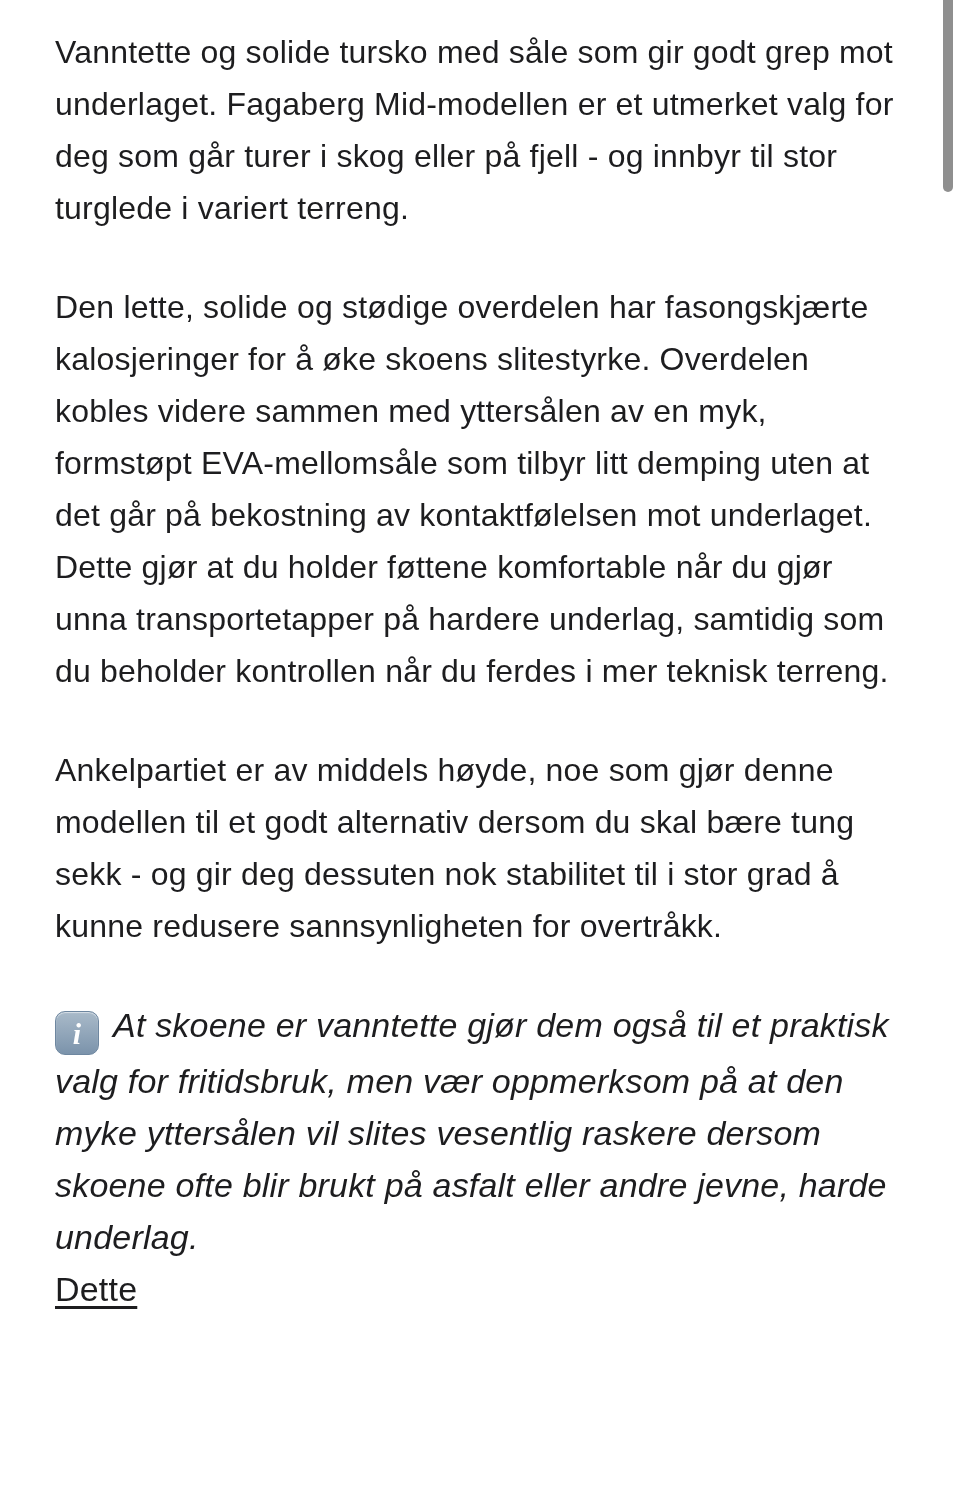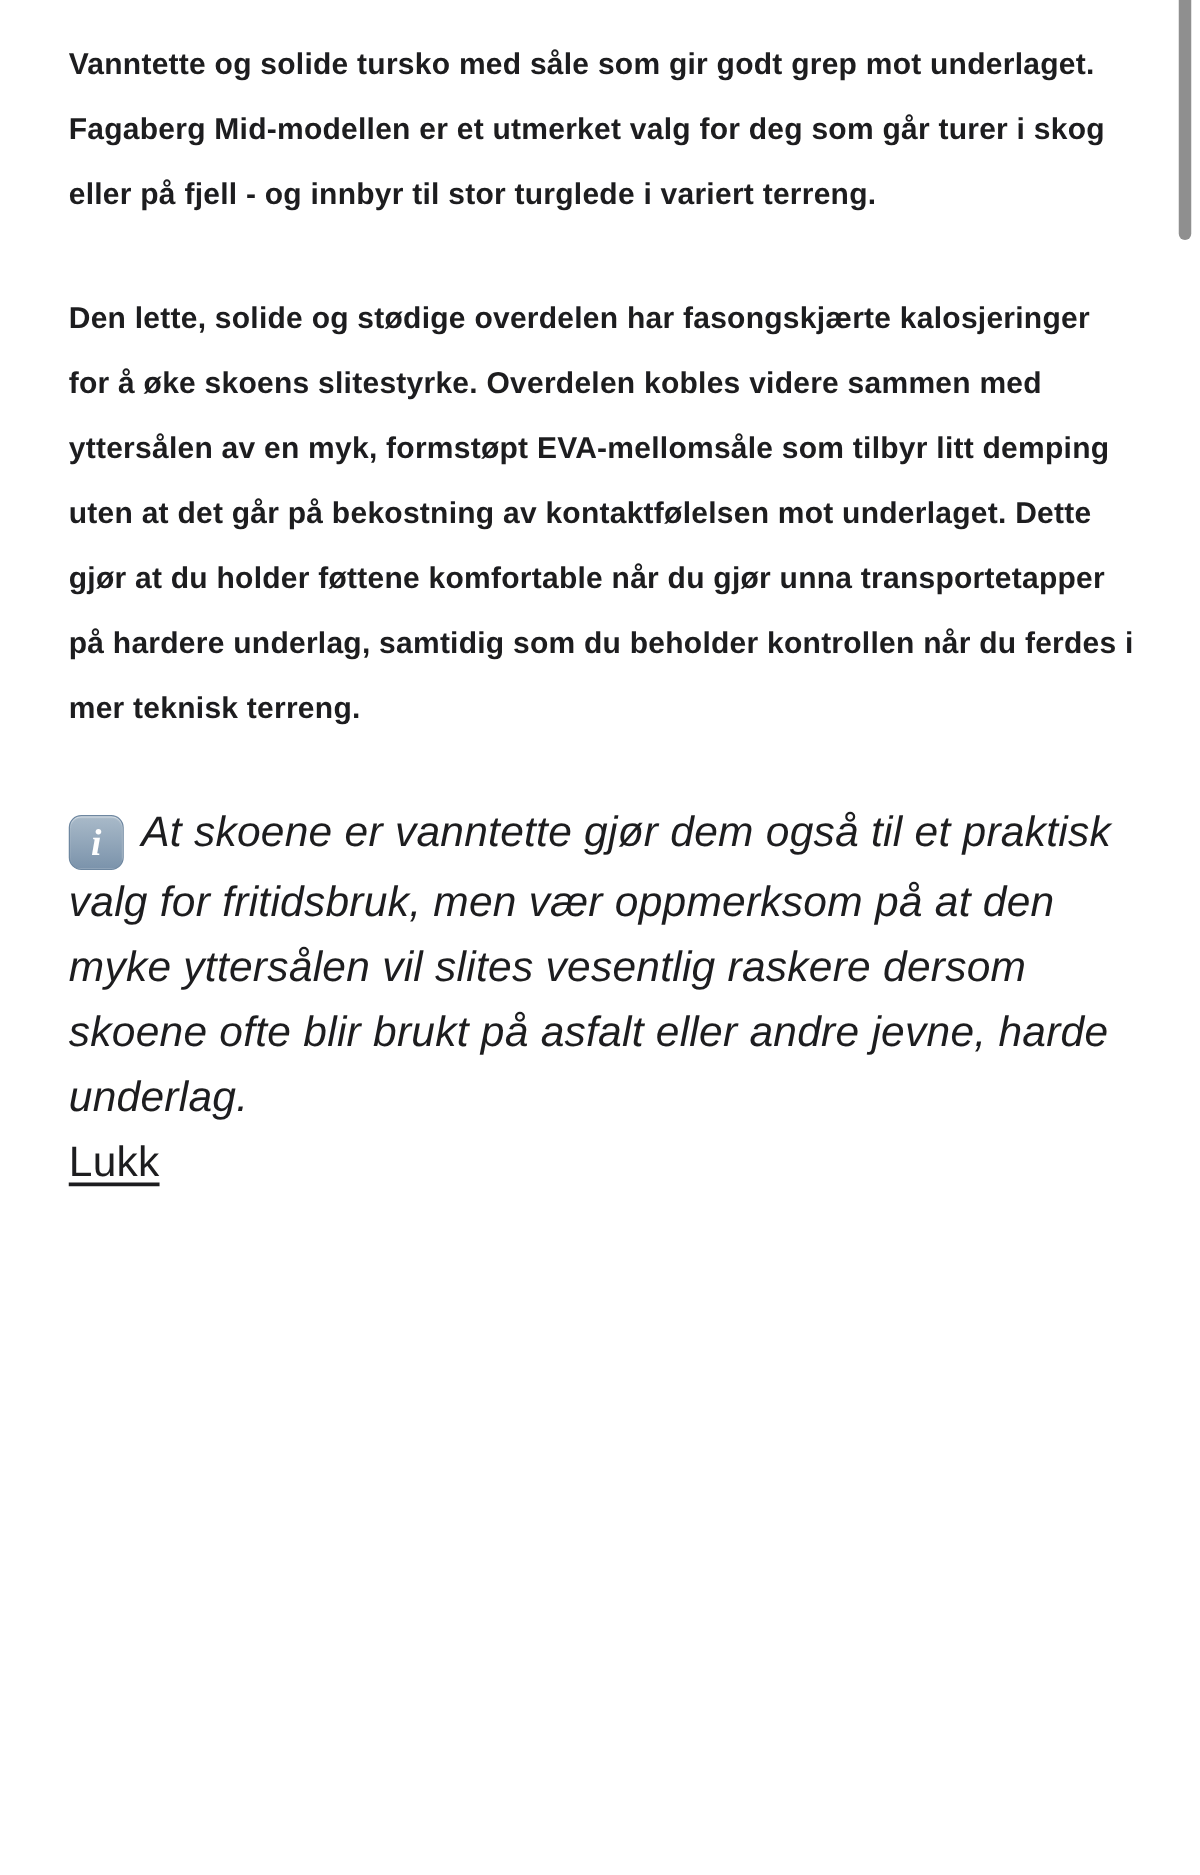--- a/index.html
+++ b/index.html
@@ -12,23 +12,23 @@
     background: #ffffff;
     font-family: "Liberation Sans", sans-serif;
     color: #1d1d1f;
     position: relative;
     overflow: hidden;
   }
   .content {
     padding: 26px 50px 0 55px;
   }
   p.desc {
-    font-size: 24px;
+    font-size: 32px;
     line-height: 52px;
-    font-weight: 700;
+    font-weight: 400;
     letter-spacing: 0.2px;
     margin: 0 0 47px 0;
   }
   p.info-para {
     font-size: 34px;
     line-height: 52px;
     font-weight: 400;
     letter-spacing: 0.2px;
     margin: 0;
     font-style: italic;
@@ -72,19 +72,20 @@
     background: #8f8f8f;
     border-radius: 0 0 6px 6px;
   }
 </style>
 </head>
 <body>
 
 <div class="content">
   <p class="desc">Vanntette og solide tursko med såle som gir godt grep mot underlaget. Fagaberg Mid-modellen er et utmerket valg for deg som går turer i skog eller på fjell - og innbyr til stor turglede i variert terreng.</p>
   <p class="desc">Den lette, solide og stødige overdelen har fasongskjærte kalosjeringer for å øke skoens slitestyrke. Overdelen kobles videre sammen med yttersålen av en myk, formstøpt EVA-mellomsåle som tilbyr litt demping uten at det går på bekostning av kontaktfølelsen mot underlaget. Dette gjør at du holder føttene komfortable når du gjør unna transportetapper på hardere underlag, samtidig som du beholder kontrollen når du ferdes i mer teknisk terreng.</p>
+  <p class="desc">Ankelpartiet er av middels høyde, noe som gjør denne modellen til et godt alternativ dersom du skal bære tung sekk - og gir deg dessuten nok stabilitet til i stor grad å kunne redusere sannsynligheten for overtråkk.</p>
   <p class="info-para">
     <span class="info-icon"><span class="info-i">i</span></span><span>At skoene er vanntette gjør dem også til et praktisk valg for fritidsbruk, men vær oppmerksom på at den myke yttersålen vil slites vesentlig raskere dersom skoene ofte blir brukt på asfalt eller andre jevne, harde underlag.</span>
   </p>
-  <a class="close-link">Lukk</a>
+  <a class="close-link">Dette</a>
 </div>
 
 <div class="scrollbar-thumb"></div>
 
 </body></html>

